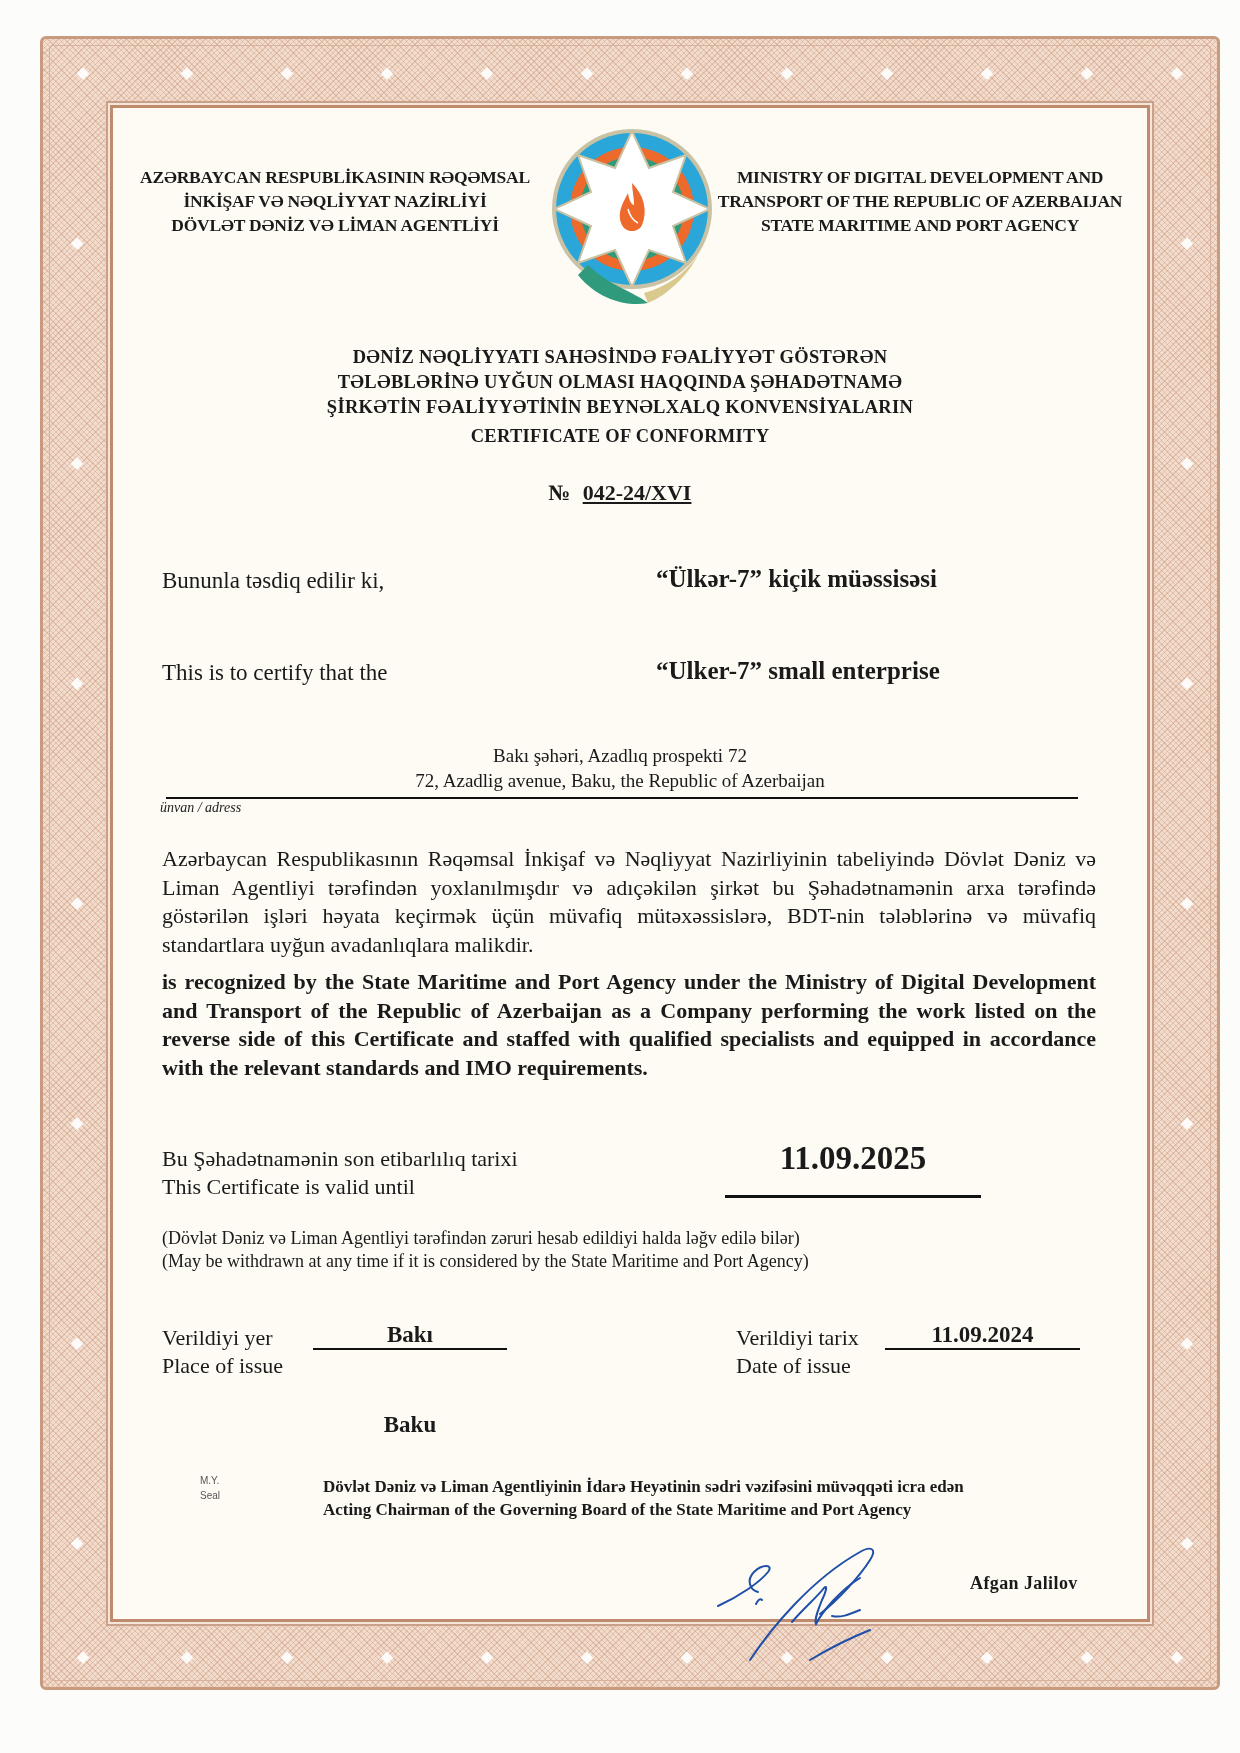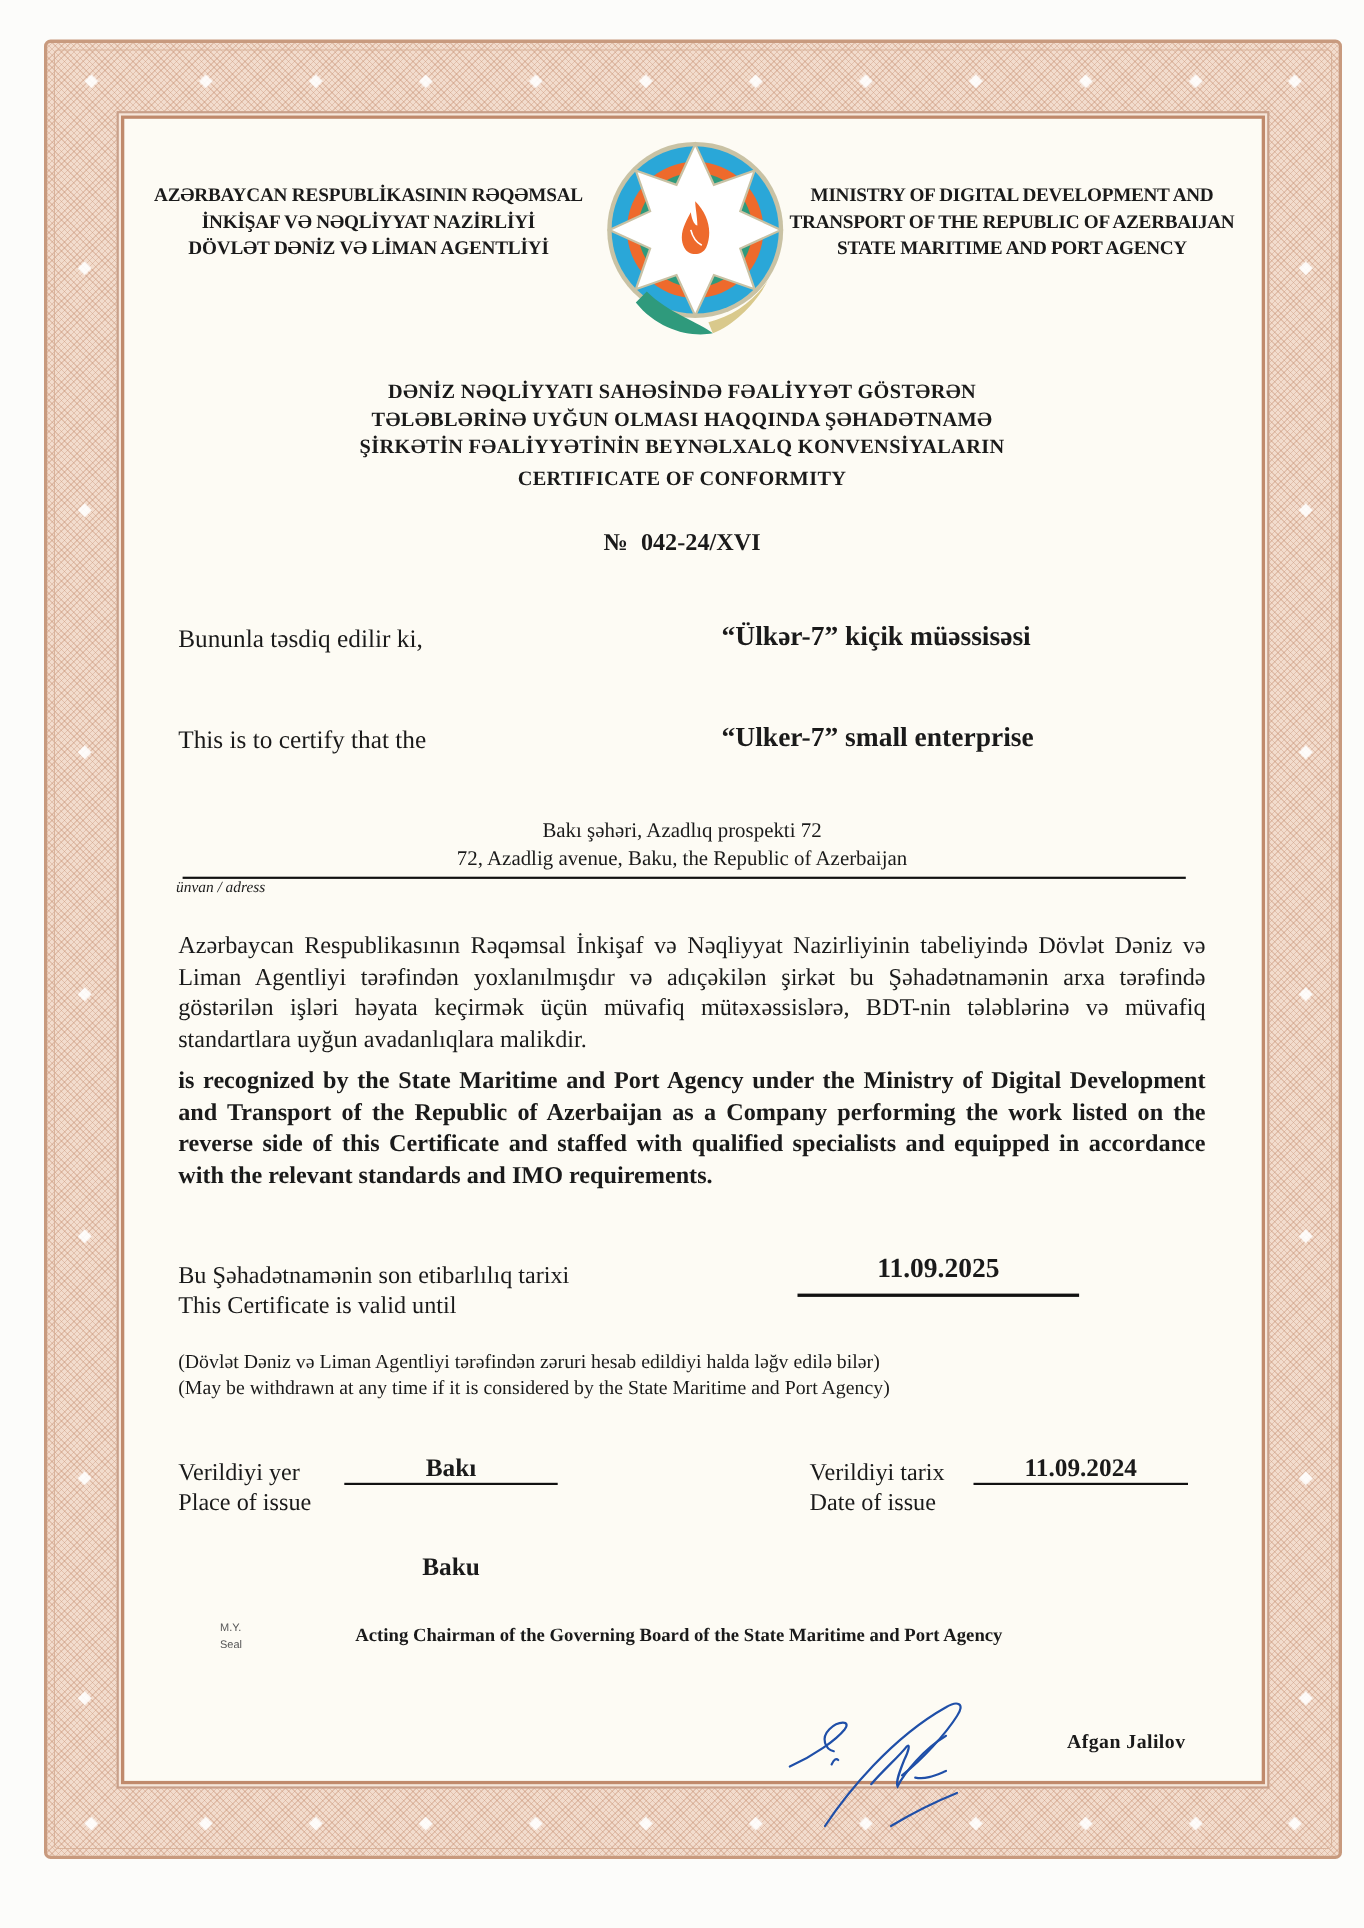--- a/index.html
+++ b/index.html
@@ -45,21 +45,21 @@
 
   .title-block {
     left: 200px; top: 345px; width: 840px; text-align: center;
     font-weight: bold; font-size: 18.5px; line-height: 25px; letter-spacing: 0.3px;
   }
   .cert-title { margin-top: 4px; }
   .cert-number {
     left: 400px; top: 480px; width: 440px; text-align: center;
     font-weight: bold; font-size: 22px;
   }
-  .cert-number .num { margin-left: 12px; }
+  .cert-number .num { text-decoration: underline; margin-left: 12px; }
 
   .label-reg { font-size: 23px; }
   .lbl-az { left: 162px; top: 568px; }
   .lbl-en { left: 162px; top: 660px; }
   .company-az { left: 656px; top: 565px; font-weight: bold; font-size: 25px; }
   .company-en { left: 656px; top: 657px; font-weight: bold; font-size: 25px; }
 
   .address {
     left: 160px; top: 743px; width: 920px; text-align: center;
     font-size: 19px; line-height: 25px;
@@ -76,21 +76,21 @@
     left: 162px; width: 934px; font-size: 22px; line-height: 28.5px;
     text-align: justify; text-align-last: left;
   }
   .para-az { top: 845px; }
   .para-en { top: 968px; font-weight: bold; }
 
   .valid-az { left: 162px; top: 1146px; font-size: 22px; }
   .valid-en { left: 162px; top: 1174px; font-size: 22px; }
   .valid-date {
     left: 725px; top: 1140px; width: 256px; text-align: center;
-    font-weight: bold; font-size: 25px; border-bottom: 3px solid #111; padding-bottom: 8px;
+    font-weight: bold; font-size: 33px; border-bottom: 3px solid #111; padding-bottom: 18px;
   }
 
   .note { left: 162px; font-size: 18px; }
   .note-az { top: 1228px; }
   .note-en { top: 1251px; }
 
   .place-label-az { left: 162px; top: 1325px; font-size: 22px; }
   .place-label-en { left: 162px; top: 1353px; font-size: 22px; }
   .place-az {
     left: 313px; top: 1322px; width: 194px; text-align: center;
@@ -236,20 +236,21 @@
 <div class="abs place-en">Baku</div>
 <div class="abs date-label-az">Verildiyi tarix</div>
 <div class="abs date-label-en">Date of issue</div>
 <div class="abs date-issue">11.09.2024</div>
 
 <div class="abs seal-label">
   <div>M.Y.</div>
   <div>Seal</div>
 </div>
 <div class="abs signer-title">
+  <div>Dövlət Dəniz və Liman Agentliyinin İdarə Heyətinin sədri vəzifəsini müvəqqəti icra edən</div>
   <div>Acting Chairman of the Governing Board of the State Maritime and Port Agency</div>
 </div>
 <svg class="abs signature" viewBox="0 0 220 135">
   <g fill="none" stroke="#1f4fa8" stroke-width="2" stroke-linecap="round">
     <path d="M8 76 C30 66 50 52 58 42 C64 34 52 34 44 42 C36 50 40 60 48 62"></path>
     <path d="M46 74 C48 70 50 68 52 70"></path>
     <path d="M40 130 C60 100 100 50 150 22 C160 16 168 18 160 30 C150 46 128 70 110 84"></path>
     <path d="M82 92 C92 80 108 66 114 58 C118 54 116 62 112 70 C108 80 104 90 106 94 C112 82 130 60 150 48"></path>
     <path d="M122 86 C132 88 140 84 150 80"></path>
     <path d="M100 130 C120 118 140 108 160 100"></path>

